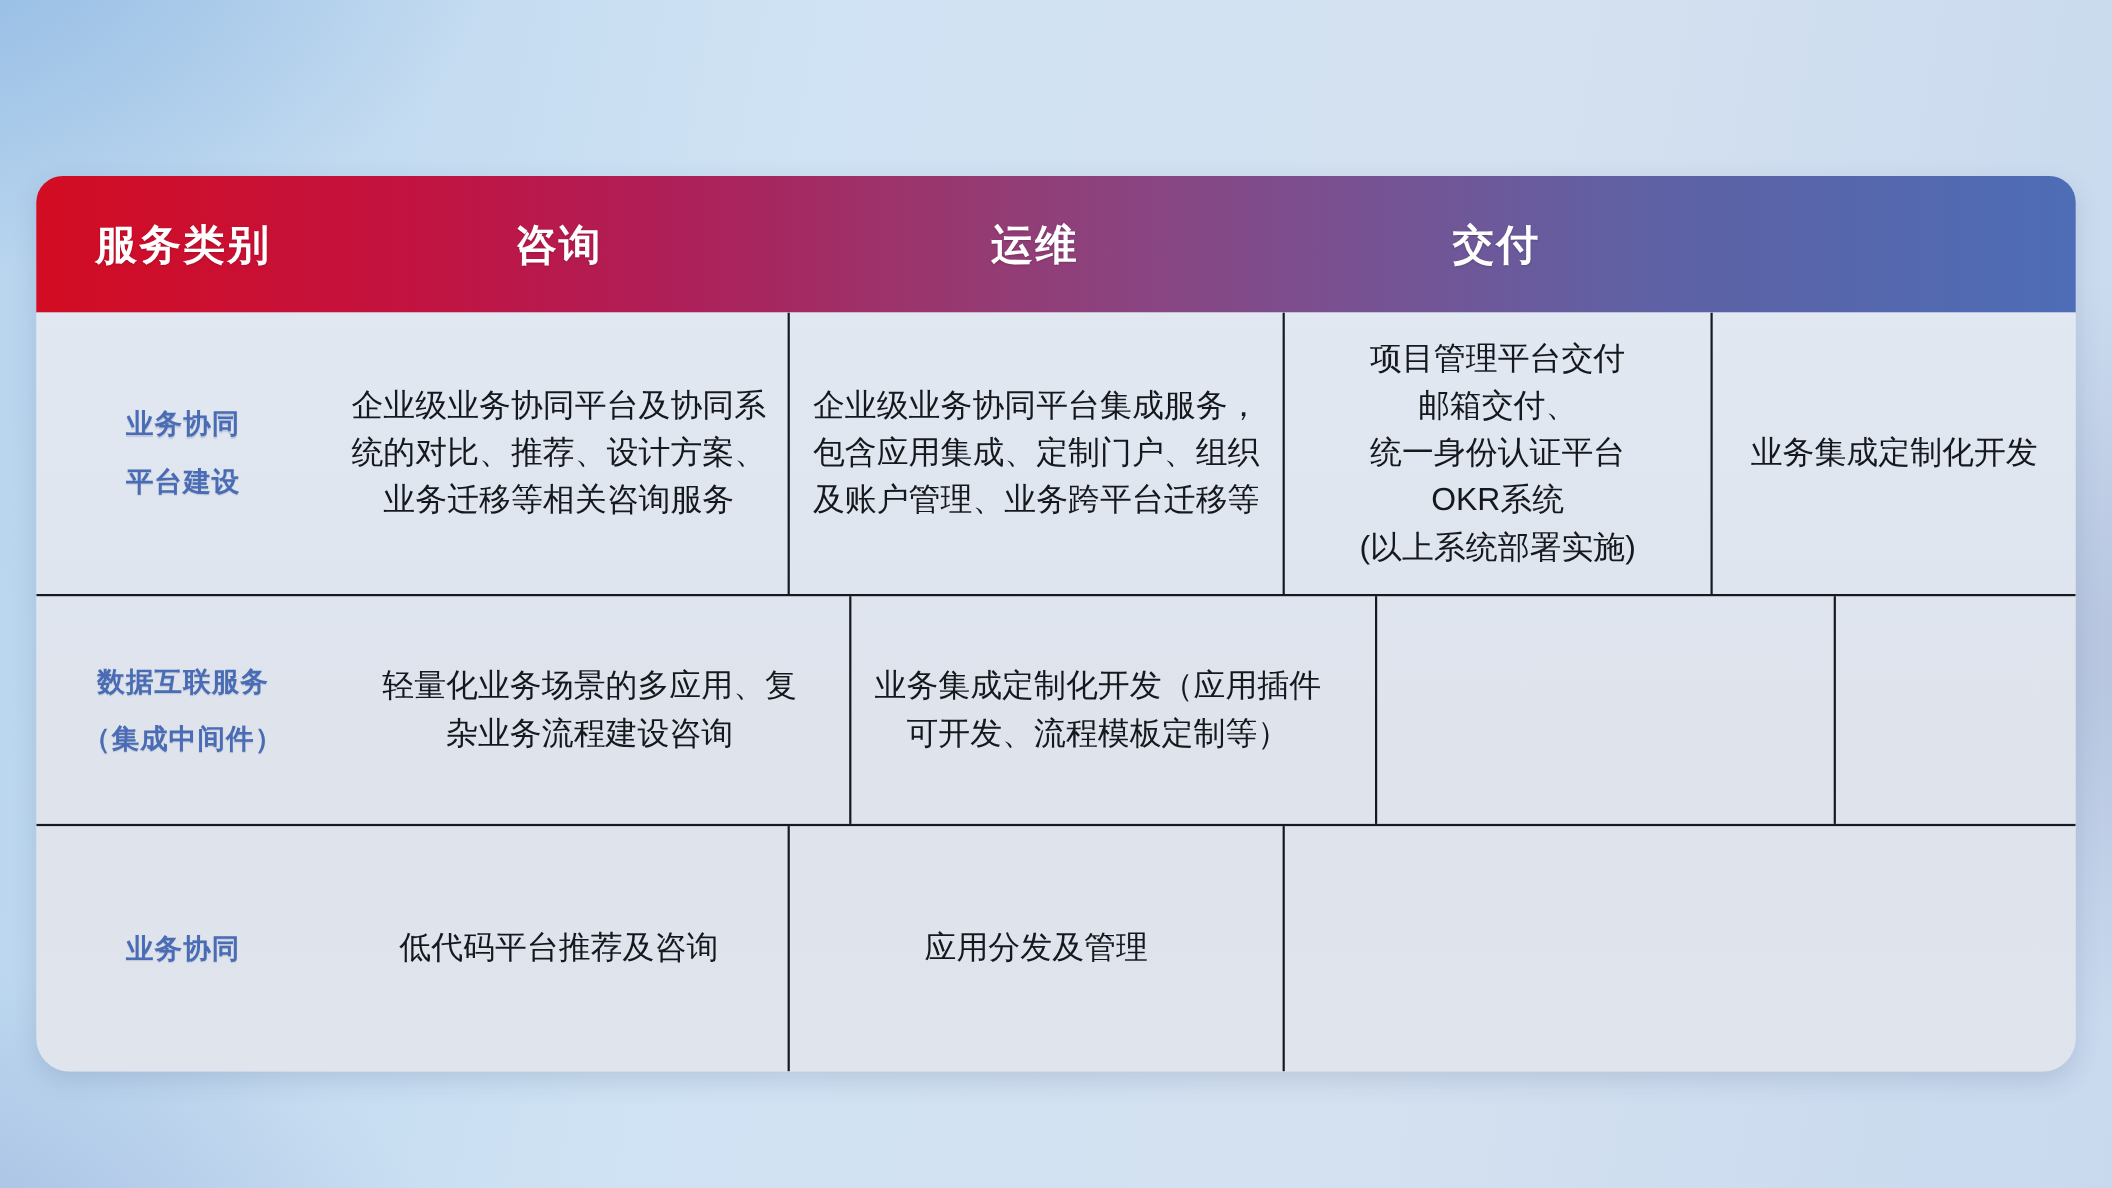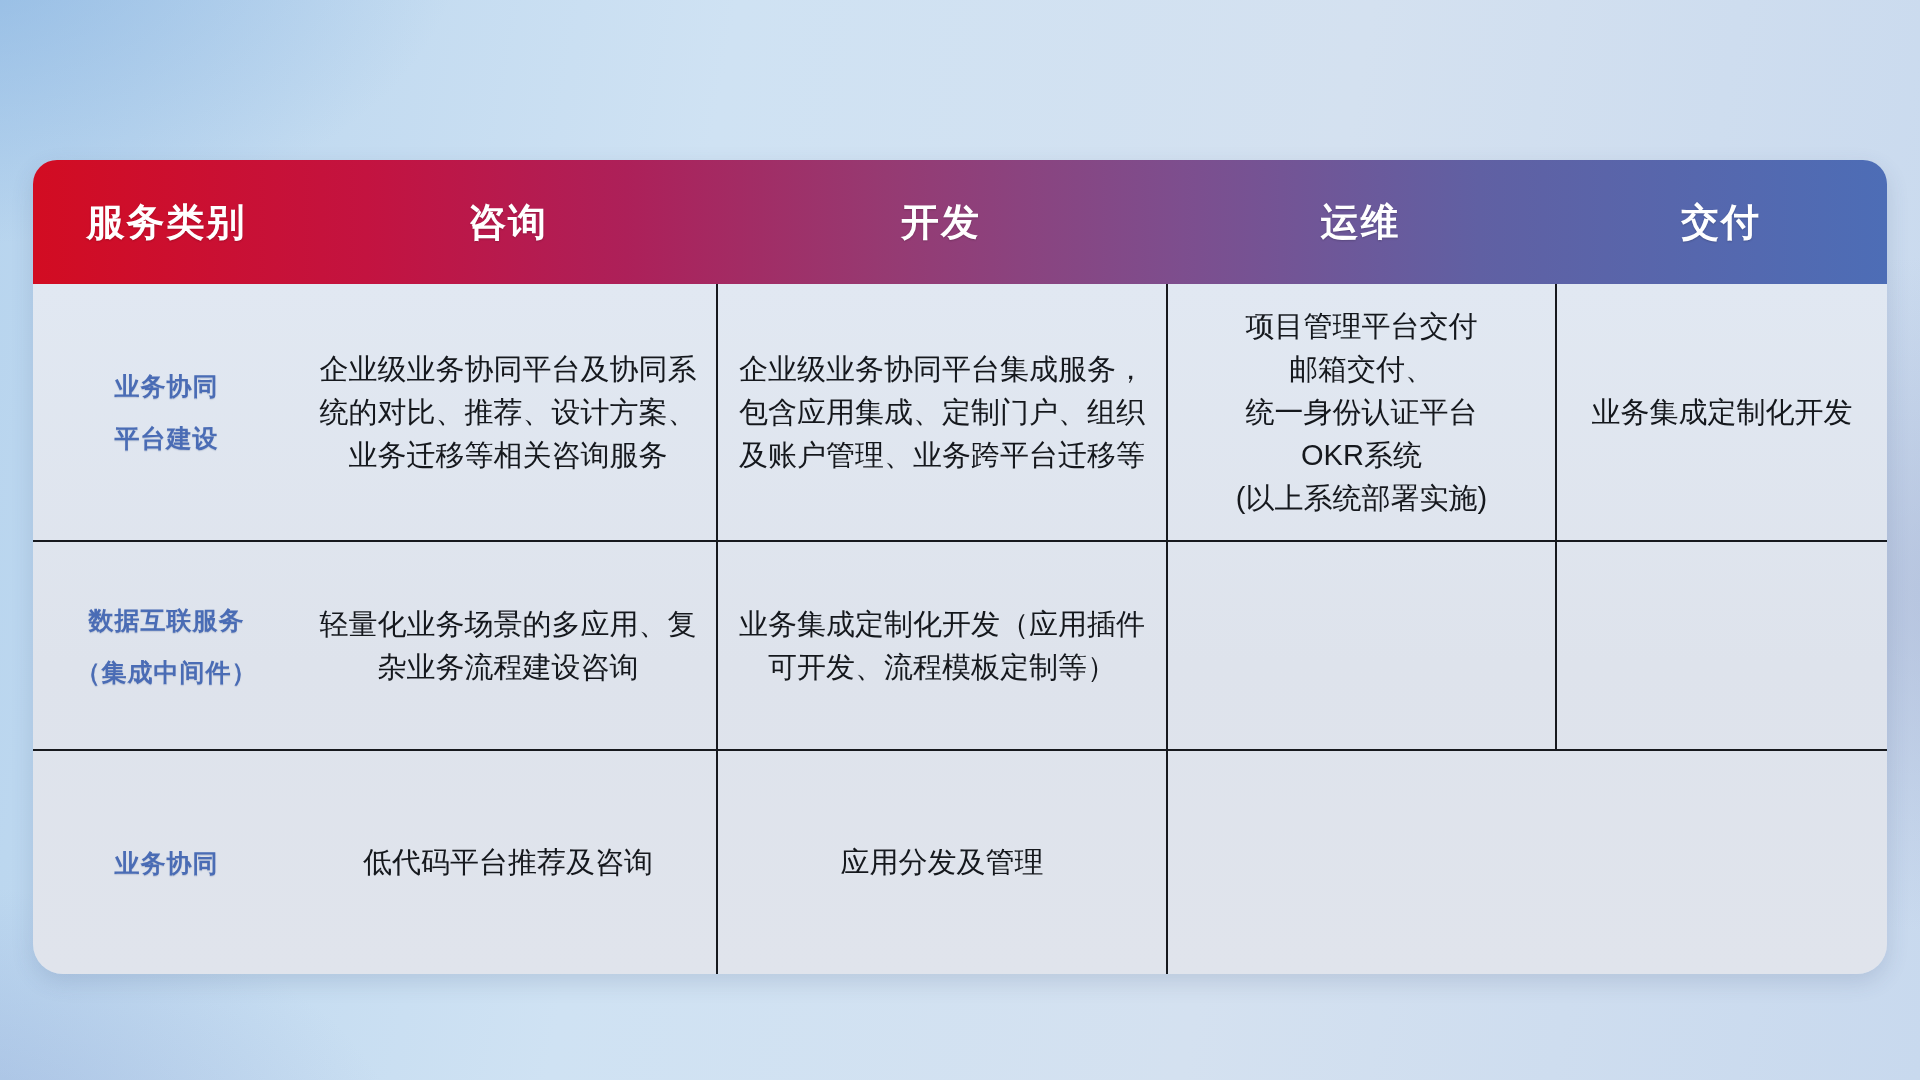--- a/index.html
+++ b/index.html
@@ -39,21 +39,21 @@
     text-shadow: 0 1px 2px rgba(0,0,0,0.18);
   }
 
   .tbody {
     background: linear-gradient(180deg, #e1e8f2 0%, #dee3ec 55%, #e0e4ec 100%);
     border-radius: 0 0 30px 30px;
     overflow: hidden;
   }
   .trow { box-sizing: border-box; }
   .trow.r1 { height: 256px; }
-  .trow.r2 { height: 209px; border-top: 2px solid #17191e; }
+  .trow.r2 { height: 209px; border-top: 2px solid #17191e; gap: 28px; }
   .trow.r3 { height: 225px; border-top: 2px solid #17191e; }
 
   .cell {
     box-sizing: border-box;
     display: flex; align-items: center; justify-content: center;
     padding: 2px 14px;
     text-align: center;
     font-size: 29px; line-height: 43px; color: #15181d;
     white-space: pre-line;
   }
@@ -66,21 +66,20 @@
 </style>
 </head>
 <body>
 
 <div class="stage">
   <div class="service-table">
 
     <div class="thead grid-row">
       <div class="hcell">服务类别</div>
       <div class="hcell">咨询</div>
-      <div class="hcell">开发</div>
       <div class="hcell">运维</div>
       <div class="hcell">交付</div>
     </div>
 
     <div class="tbody">
 
       <div class="trow r1 grid-row">
         <div class="cell cat">业务协同
 平台建设</div>
         <div class="cell">企业级业务协同平台及协同系统的对比、推荐、设计方案、业务迁移等相关咨询服务</div>

